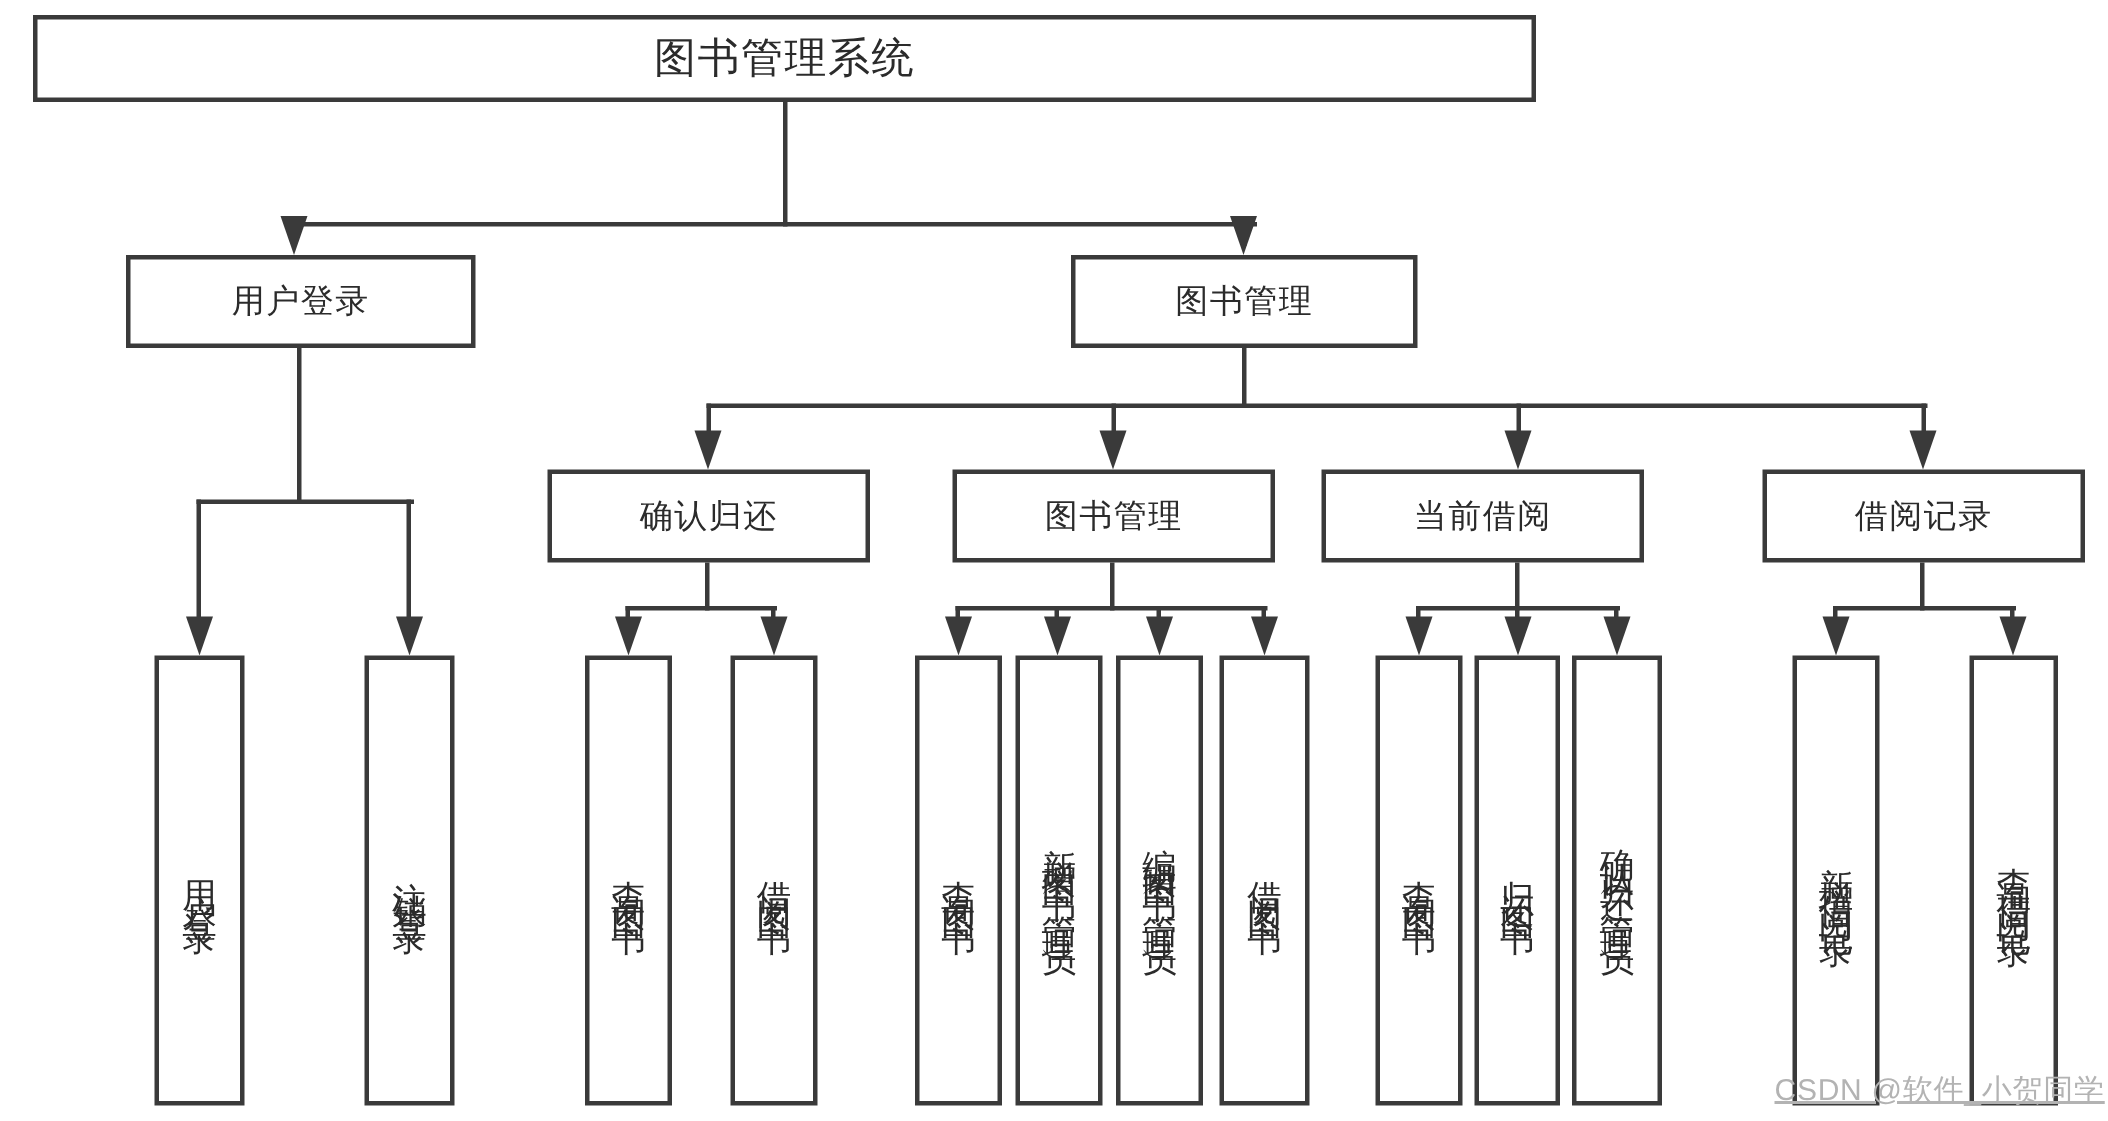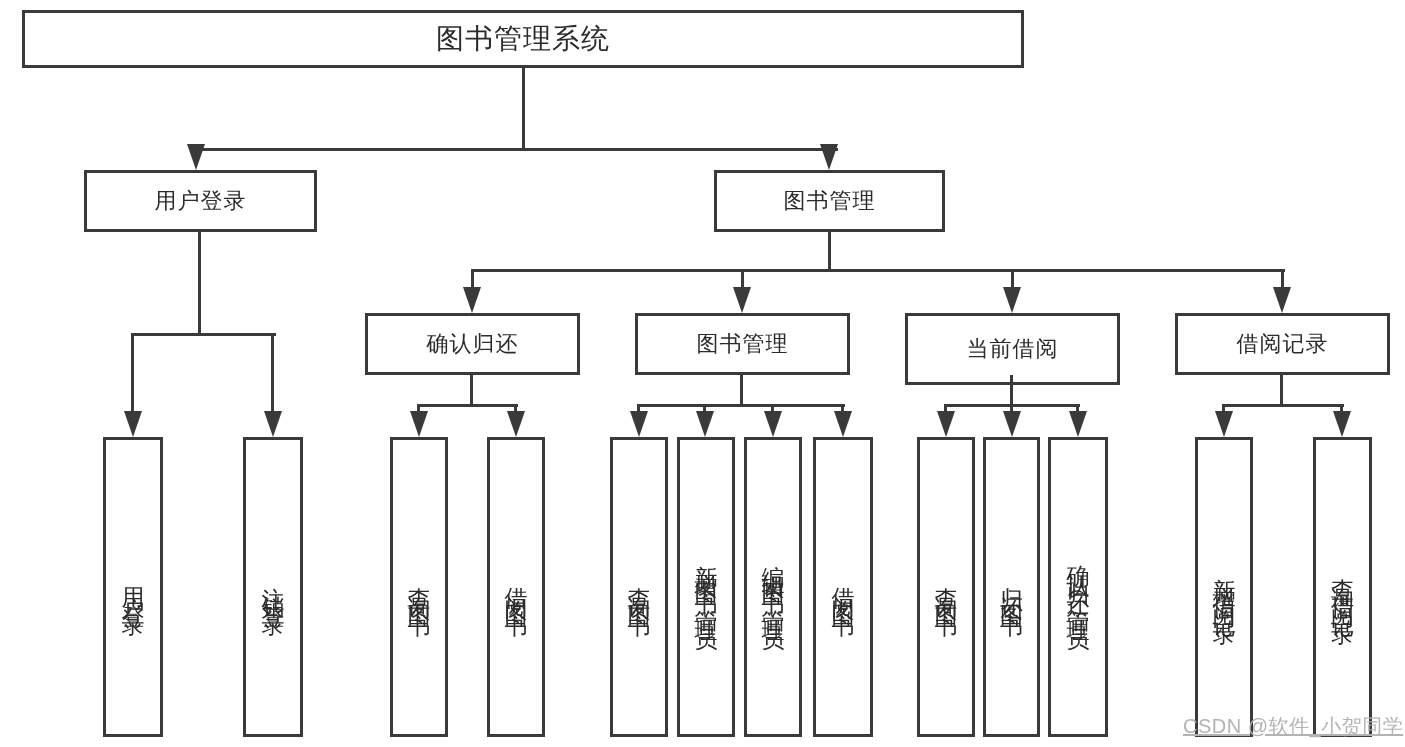--- a/index.html
+++ b/index.html
@@ -114,21 +114,21 @@
   <div class="arrow" style="left:1003px; top:287px;"></div>
   <div class="line" style="left:1281px; top:269px; width:3px; height:24px;"></div>
   <div class="arrow" style="left:1273px; top:287px;"></div>
 
   <div class="box" style="left:365px; top:313px; width:215px; height:62px;">
     <span>确认归还</span>
   </div>
   <div class="box" style="left:635px; top:313px; width:215px; height:62px;">
     <span>图书管理</span>
   </div>
-  <div class="box" style="left:905px; top:313px; width:215px; height:72px;">
+  <div class="box" style="left:881px; top:313px; width:215px; height:62px;">
     <span>当前借阅</span>
   </div>
   <div class="box" style="left:1175px; top:313px; width:215px; height:62px;">
     <span>借阅记录</span>
   </div>
 
   <div class="line" style="left:470px; top:375px; width:3px; height:32px;"></div>
   <div class="line" style="left:417px; top:404px; width:101px; height:3px;"></div>
   <div class="line" style="left:417px; top:404px; width:3px; height:14px;"></div>
   <div class="arrow" style="left:410px; top:411px;"></div>

